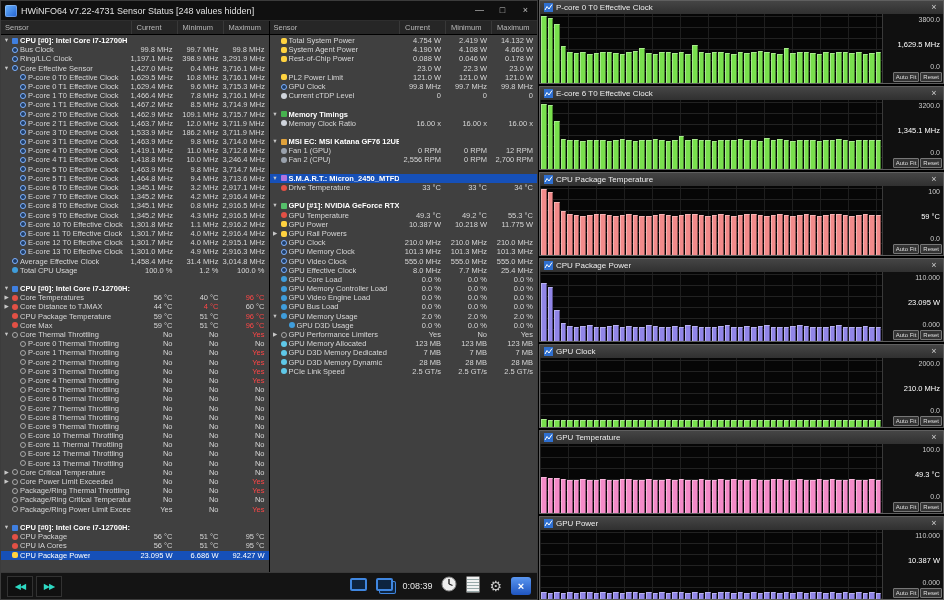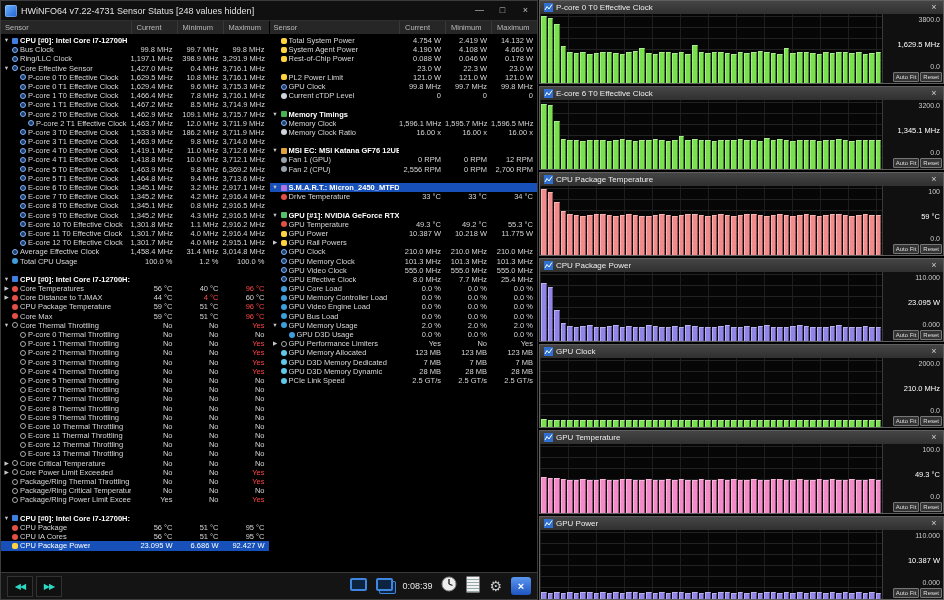--- a/index.html
+++ b/index.html
@@ -9,21 +9,21 @@
   
   .main-window{position:absolute;left:0;top:0;width:538px;height:600px;background:#191919;
     border:1px solid #3c3c3c;box-sizing:border-box;display:flex;flex-direction:column;}
   .titlebar{height:19px;flex:none;background:#101010;border-bottom:1px solid #2e2e2e;
     display:flex;align-items:center;gap:4px;padding:0 2px 0 4px;}
   .app-icon{width:12px;height:12px;flex:none;border-radius:2px;
     background:linear-gradient(135deg,#6db6ff,#1f5fd0);box-shadow:inset 0 0 0 1px rgba(255,255,255,.25);}
   .title-text{flex:1;font-size:9px;color:#e0e0e0;white-space:nowrap;overflow:hidden;}
   .winbtn{width:19px;height:15px;line-height:15px;text-align:center;color:#c0c0c0;font-size:9px;flex:none;}
 
-  .panes{flex:1;display:flex;overflow:hidden;background:#000000;}
+  .panes{flex:1;display:flex;overflow:hidden;background:#404040;}
   .pane{flex:1;display:flex;flex-direction:column;overflow:hidden;}
   .pane.left{border-right:1px solid #000;}
   .pane-header{display:flex;height:13px;line-height:13px;flex:none;background:#262626;
     color:#b8b8b8;font-size:7.5px;border-bottom:1px solid #000;}
   .ph-cell{width:46px;flex:none;padding-left:5px;border-left:1px solid #383838;box-sizing:border-box;}
   .ph-cell.ph-label{flex:1;width:auto;border-left:none;padding-left:4px;}
   .rows{flex:1;overflow:hidden;padding-top:1px;}
   .row{display:flex;height:9.2px;line-height:9.2px;font-size:7.5px;color:#d6d6d6;white-space:nowrap;}
   .row.hdr{color:#ffffff;font-weight:bold;}
   .row.sel{background:#1650b8;color:#fff;}
@@ -199,21 +199,21 @@
               <div class="lab" style="padding-left: 10px;">
                 <span class="exp"></span>
                 <span class="ric clock"></span>
                 <span class="txt">P-core 2 T0 Effective Clock</span>
               </div>
               <div class="cell">1,462.9 MHz</div>
               <div class="cell">109.1 MHz</div>
               <div class="cell">3,715.7 MHz</div>
             </div>
             <div class="row">
-              <div class="lab" style="padding-left: 18px;">
+              <div class="lab" style="padding-left: 10px;">
                 <span class="exp"></span>
                 <span class="ric clock"></span>
                 <span class="txt">P-core 2 T1 Effective Clock</span>
               </div>
               <div class="cell">1,463.7 MHz</div>
               <div class="cell">12.0 MHz</div>
               <div class="cell">3,711.9 MHz</div>
             </div>
             <div class="row">
               <div class="lab" style="padding-left: 10px;">
@@ -246,31 +246,31 @@
               <div class="cell">3,712.6 MHz</div>
             </div>
             <div class="row">
               <div class="lab" style="padding-left: 10px;">
                 <span class="exp"></span>
                 <span class="ric clock"></span>
                 <span class="txt">P-core 4 T1 Effective Clock</span>
               </div>
               <div class="cell">1,418.8 MHz</div>
               <div class="cell">10.0 MHz</div>
-              <div class="cell">3,712.1 MHz</div>
+              <div class="cell">3,246.4 MHz</div>
             </div>
             <div class="row">
               <div class="lab" style="padding-left: 10px;">
                 <span class="exp"></span>
                 <span class="ric clock"></span>
                 <span class="txt">P-core 5 T0 Effective Clock</span>
               </div>
               <div class="cell">1,463.9 MHz</div>
               <div class="cell">9.8 MHz</div>
-              <div class="cell">6,369.2 MHz</div>
+              <div class="cell">3,714.7 MHz</div>
             </div>
             <div class="row">
               <div class="lab" style="padding-left: 10px;">
                 <span class="exp"></span>
                 <span class="ric clock"></span>
                 <span class="txt">P-core 5 T1 Effective Clock</span>
               </div>
               <div class="cell">1,464.8 MHz</div>
               <div class="cell">9.4 MHz</div>
               <div class="cell">3,713.6 MHz</div>
@@ -337,20 +337,30 @@
             </div>
             <div class="row">
               <div class="lab" style="padding-left: 10px;">
                 <span class="exp"></span>
                 <span class="ric clock"></span>
                 <span class="txt">E-core 12 T0 Effective Clock</span>
               </div>
               <div class="cell">1,301.7 MHz</div>
               <div class="cell">4.0 MHz</div>
               <div class="cell">2,915.1 MHz</div>
+            </div>
+            <div class="row">
+              <div class="lab" style="padding-left: 10px;">
+                <span class="exp"></span>
+                <span class="ric clock"></span>
+                <span class="txt">E-core 13 T0 Effective Clock</span>
+              </div>
+              <div class="cell">1,301.0 MHz</div>
+              <div class="cell">4.9 MHz</div>
+              <div class="cell">2,916.3 MHz</div>
             </div>
             <div class="row">
               <div class="lab" style="padding-left: 2px;">
                 <span class="exp"></span>
                 <span class="ric clock"></span>
                 <span class="txt">Average Effective Clock</span>
               </div>
               <div class="cell">1,458.4 MHz</div>
               <div class="cell">31.4 MHz</div>
               <div class="cell">3,014.8 MHz</div>
@@ -740,30 +750,20 @@
             <div class="row blank"></div>
             <div class="row hdr">
               <div class="lab" style="padding-left: 2px;">
                 <span class="exp">▼</span>
                 <span class="ric hdrmem"></span>
                 <span class="txt">Memory Timings</span>
               </div>
               <div class="cell"></div>
               <div class="cell"></div>
               <div class="cell"></div>
-            </div>
-            <div class="row">
-              <div class="lab" style="padding-left: 2px;">
-                <span class="exp"></span>
-                <span class="ric clock"></span>
-                <span class="txt">Memory Clock</span>
-              </div>
-              <div class="cell">1,596.1 MHz</div>
-              <div class="cell">1,595.7 MHz</div>
-              <div class="cell">1,596.5 MHz</div>
             </div>
             <div class="row">
               <div class="lab" style="padding-left: 2px;">
                 <span class="exp"></span>
                 <span class="ric ratio"></span>
                 <span class="txt">Memory Clock Ratio</span>
               </div>
               <div class="cell">16.00 x</div>
               <div class="cell">16.00 x</div>
               <div class="cell">16.00 x</div>

